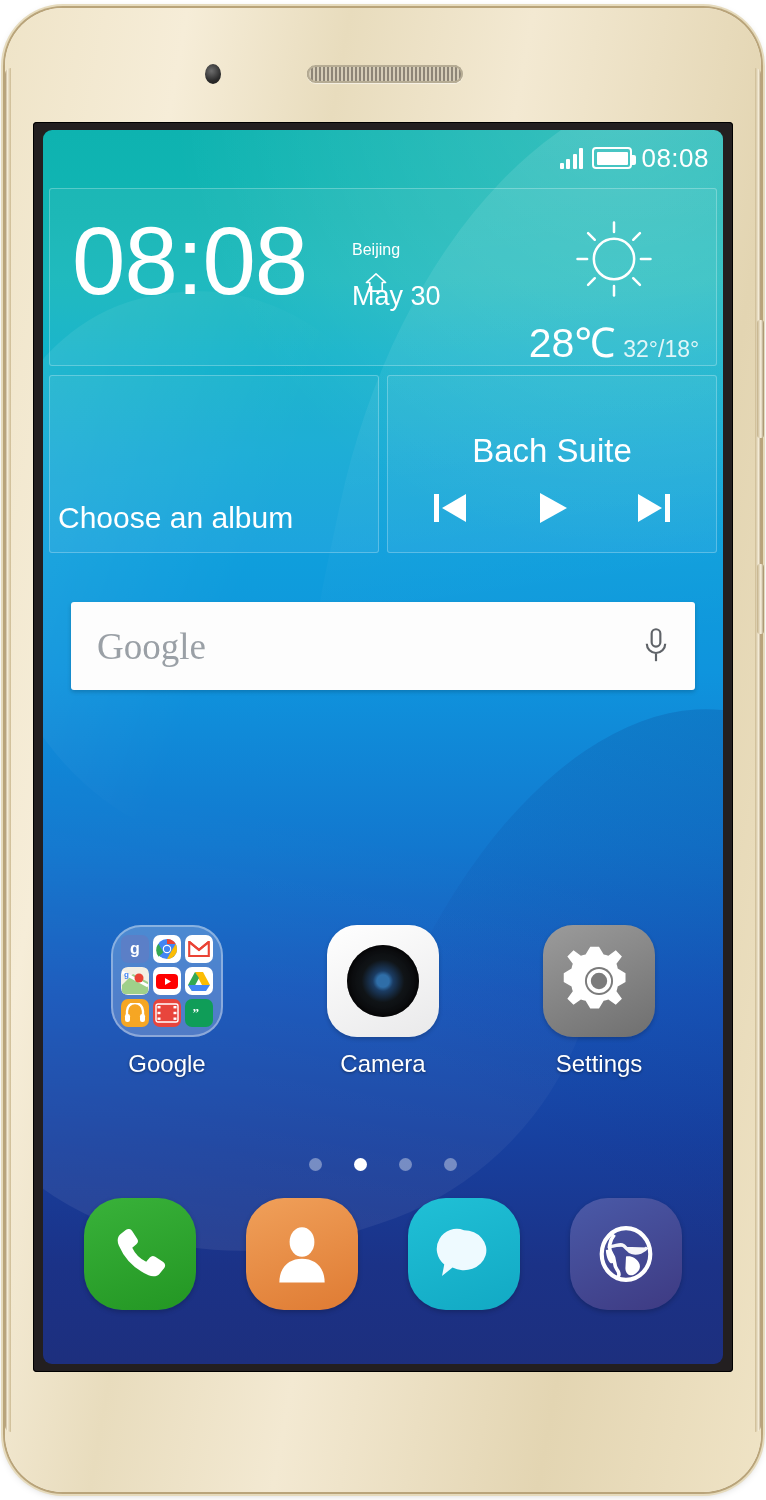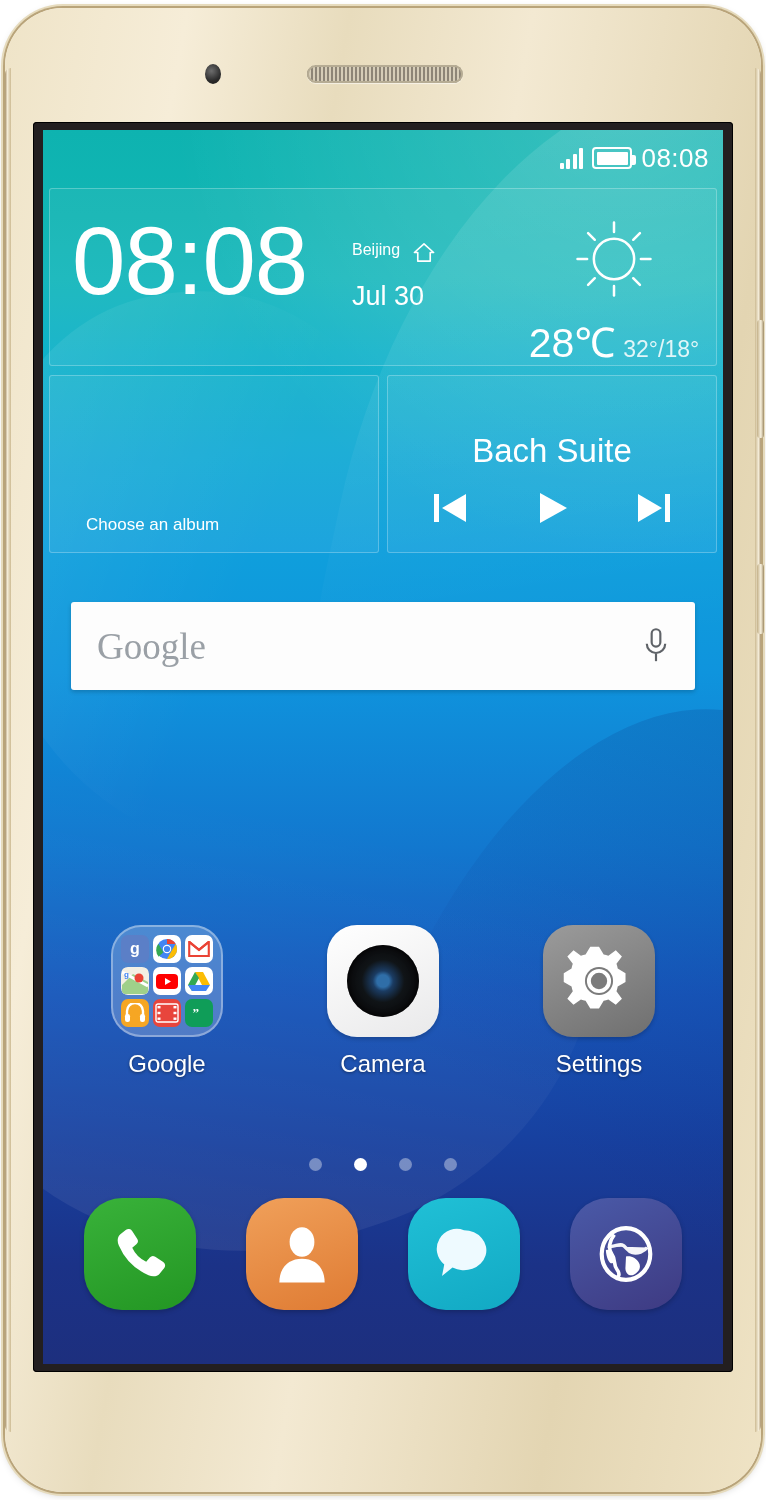--- a/index.html
+++ b/index.html
@@ -37,20 +37,21 @@
     background:#231f20; border-radius:4px; box-shadow:inset 0 0 0 1px #000;}
   #screen{ position:absolute; left:38px; top:122px; width:680px; height:1234px;
     overflow:hidden;
     background:
       radial-gradient(120% 70% at 85% -4%, rgba(255,255,255,.18), rgba(255,255,255,0) 55%),
       linear-gradient(180deg,
         #0eb3b0 0%, #11b5b4 7%, #15b7bb 12%,
         #0fb2c9 18%, #10a9d4 26%, #0f9fdc 34%,
         #0f94dd 44%, #1278cf 58%, #1757bb 70%,
         #17409f 82%, #1b3287 92%, #1d2f7e 100%);
+    border-radius: 9px;
   }
   
   .swoosh{ position:absolute; pointer-events:none; }
   #swoosh-1{ left:300px; top:-60px; width:560px; height:900px;
     background:linear-gradient(160deg, rgba(255,255,255,.13), rgba(255,255,255,0) 62%);
     transform:rotate(12deg); border-radius:56% 42% 60% 38%;}
   #swoosh-2{ left:-150px; top:420px; width:700px; height:700px;
     background:linear-gradient(30deg, rgba(255,255,255,.09), rgba(255,255,255,0) 60%);
     transform:rotate(-18deg); border-radius:50% 55% 48% 52%;}
   #swoosh-3{ left:330px; top:560px; width:460px; height:820px;
@@ -76,34 +77,34 @@
     background:#fff; border-radius:1px; display:block;}
   #status-clock{ font-size:26px; letter-spacing:.5px; }
 
   
   #clock-widget{ position:absolute; left:6px; top:58px; width:668px; height:178px;
     border:1px solid rgba(255,255,255,.26); border-radius:3px;
     background:rgba(255,255,255,.05); color:#fff;}
   #clock-time{ position:absolute; left:22px; top:24px; font-size:96px; line-height:1;
     font-weight:300; letter-spacing:-1px;}
   #clock-city-row{ position:absolute; left:302px; top:52px; display:flex;
-    align-items:flex-start; gap:12px;}
+    align-items:center; gap:12px;flex-direction:column;}
   #home-icon{ width:24px; height:23px;}
   #clock-date{ position:absolute; left:302px; top:92px; font-size:27px;}
   #weather-block{ position:absolute; right:14px; top:22px; width:176px; text-align:center;}
   #weather-sun-icon{ margin:0 auto; display:block;}
   #weather-temps{ margin-top:6px; font-size:0; white-space:nowrap;}
   #weather-temp-now{ font-size:41px; color:#fff;}
   #weather-temp-range{ font-size:23px; color:rgba(255,255,255,.85); margin-left:8px;}
 
   
   #album-widget{ position:absolute; left:6px; top:245px; width:330px; height:178px;
     border:1px solid rgba(255,255,255,.26); border-radius:3px;
     background:rgba(255,255,255,.06);}
-  #album-label{ position:absolute; left:36px; bottom:17px; color:#fff; font-size:17px;}
+  #album-label{ position:absolute; left:8px; bottom:17px; color:#fff; font-size:30px;}
   #music-widget{ position:absolute; left:344px; top:245px; width:330px; height:178px;
     border:1px solid rgba(255,255,255,.26); border-radius:3px;
     background:rgba(255,255,255,.06);}
   #music-title{ position:absolute; top:56px; left:0; width:100%; text-align:center;
     color:#fff; font-size:33px;}
   #music-controls{ position:absolute; top:110px; left:0; width:100%;
     display:flex; justify-content:center; align-items:center; gap:58px;}
 
   
   #google-search-bar{ position:absolute; left:28px; top:472px; width:624px; height:88px;
@@ -204,21 +205,21 @@
     <div id="clock-widget">
       <div id="clock-time">08:08</div>
 
       <div id="clock-city-row">
         <span>Beijing</span>
         <svg id="home-icon" viewBox="0 0 24 24">
           <path d="M12 3 L22 12 L18.5 12 L18.5 21 L5.5 21 L5.5 12 L2 12 Z" fill="none" stroke="#ffffff" stroke-width="1.7" stroke-linejoin="round"></path>
         </svg>
       </div>
 
-      <div id="clock-date">Jul 30</div>
+      <div id="clock-date">May 30</div>
 
       <div id="weather-block">
         <svg id="weather-sun-icon" width="96" height="96" viewBox="0 0 100 100">
           <g stroke="#ffffff" stroke-width="2.6" fill="none" stroke-linecap="round">
             <circle cx="50" cy="50" r="21"></circle>
             <line x1="50" y1="12" x2="50" y2="22"></line>
             <line x1="50" y1="78" x2="50" y2="88"></line>
             <line x1="12" y1="50" x2="22" y2="50"></line>
             <line x1="78" y1="50" x2="88" y2="50"></line>
             <line x1="23" y1="23" x2="30" y2="30"></line>

